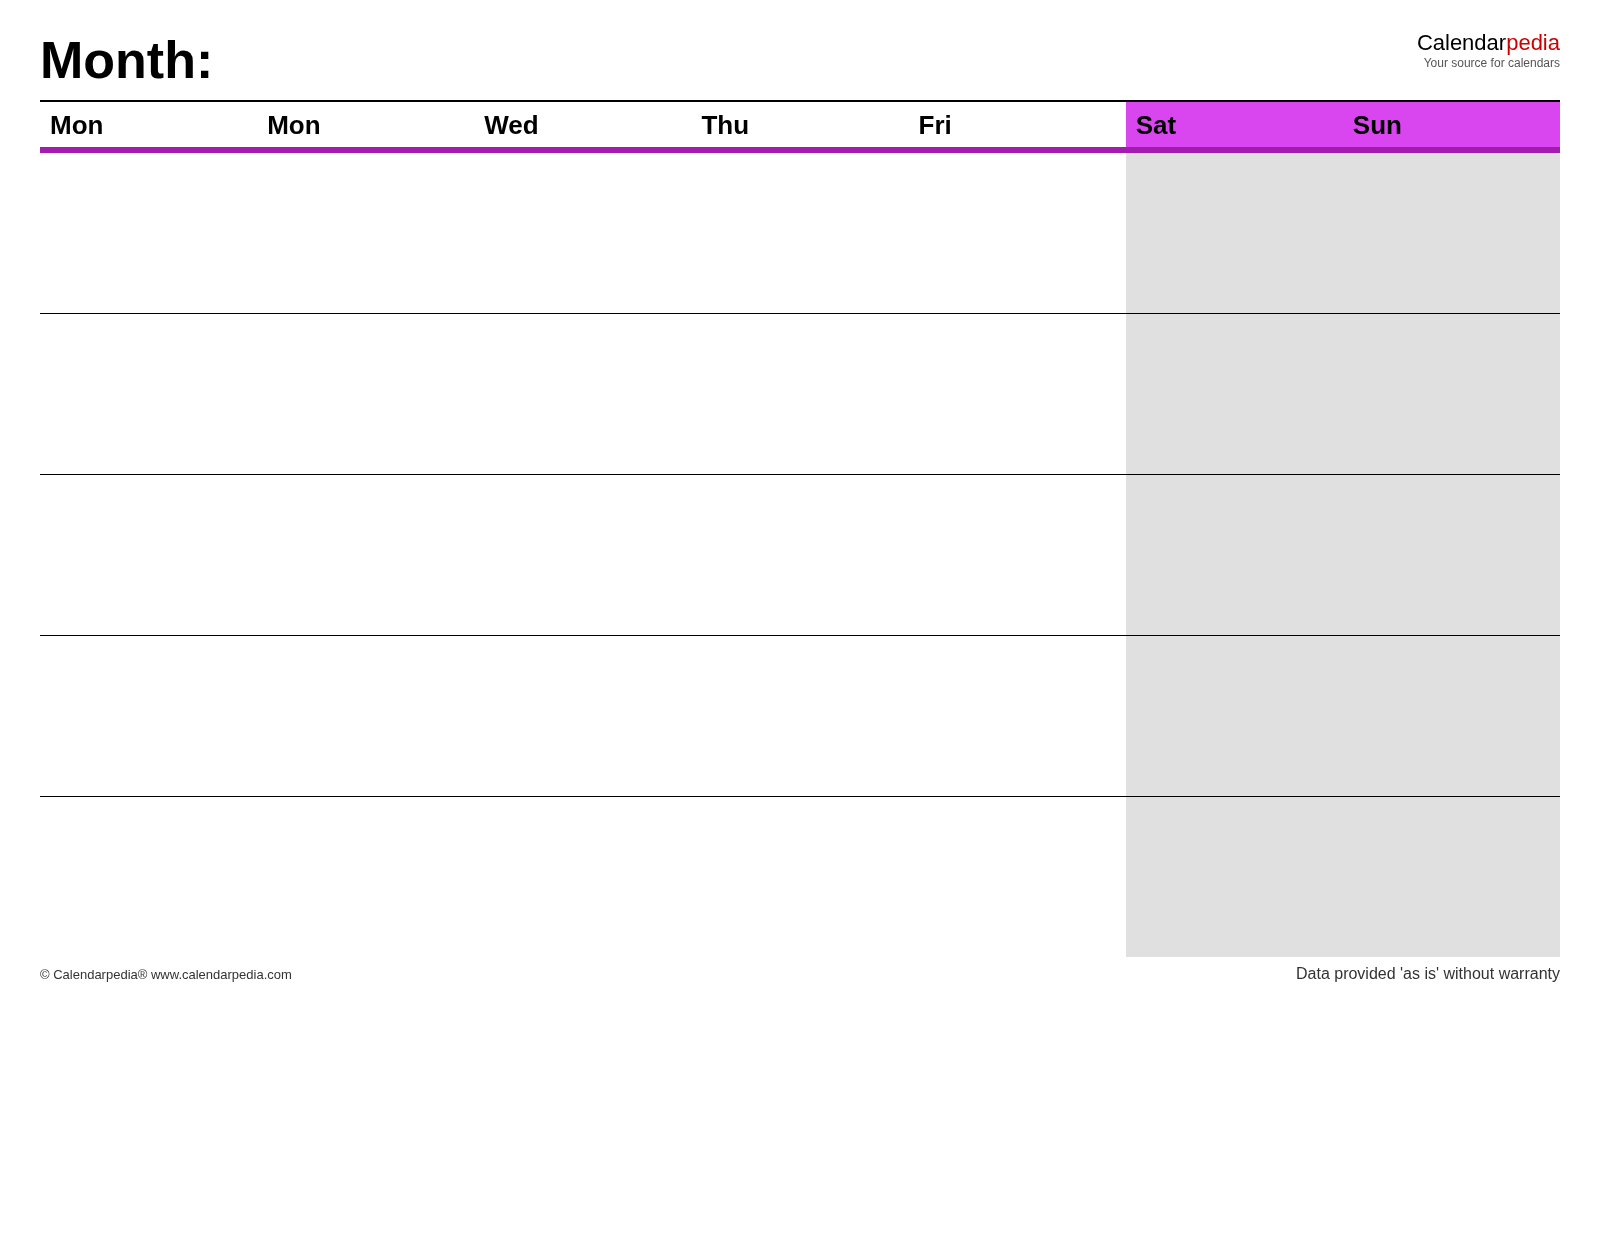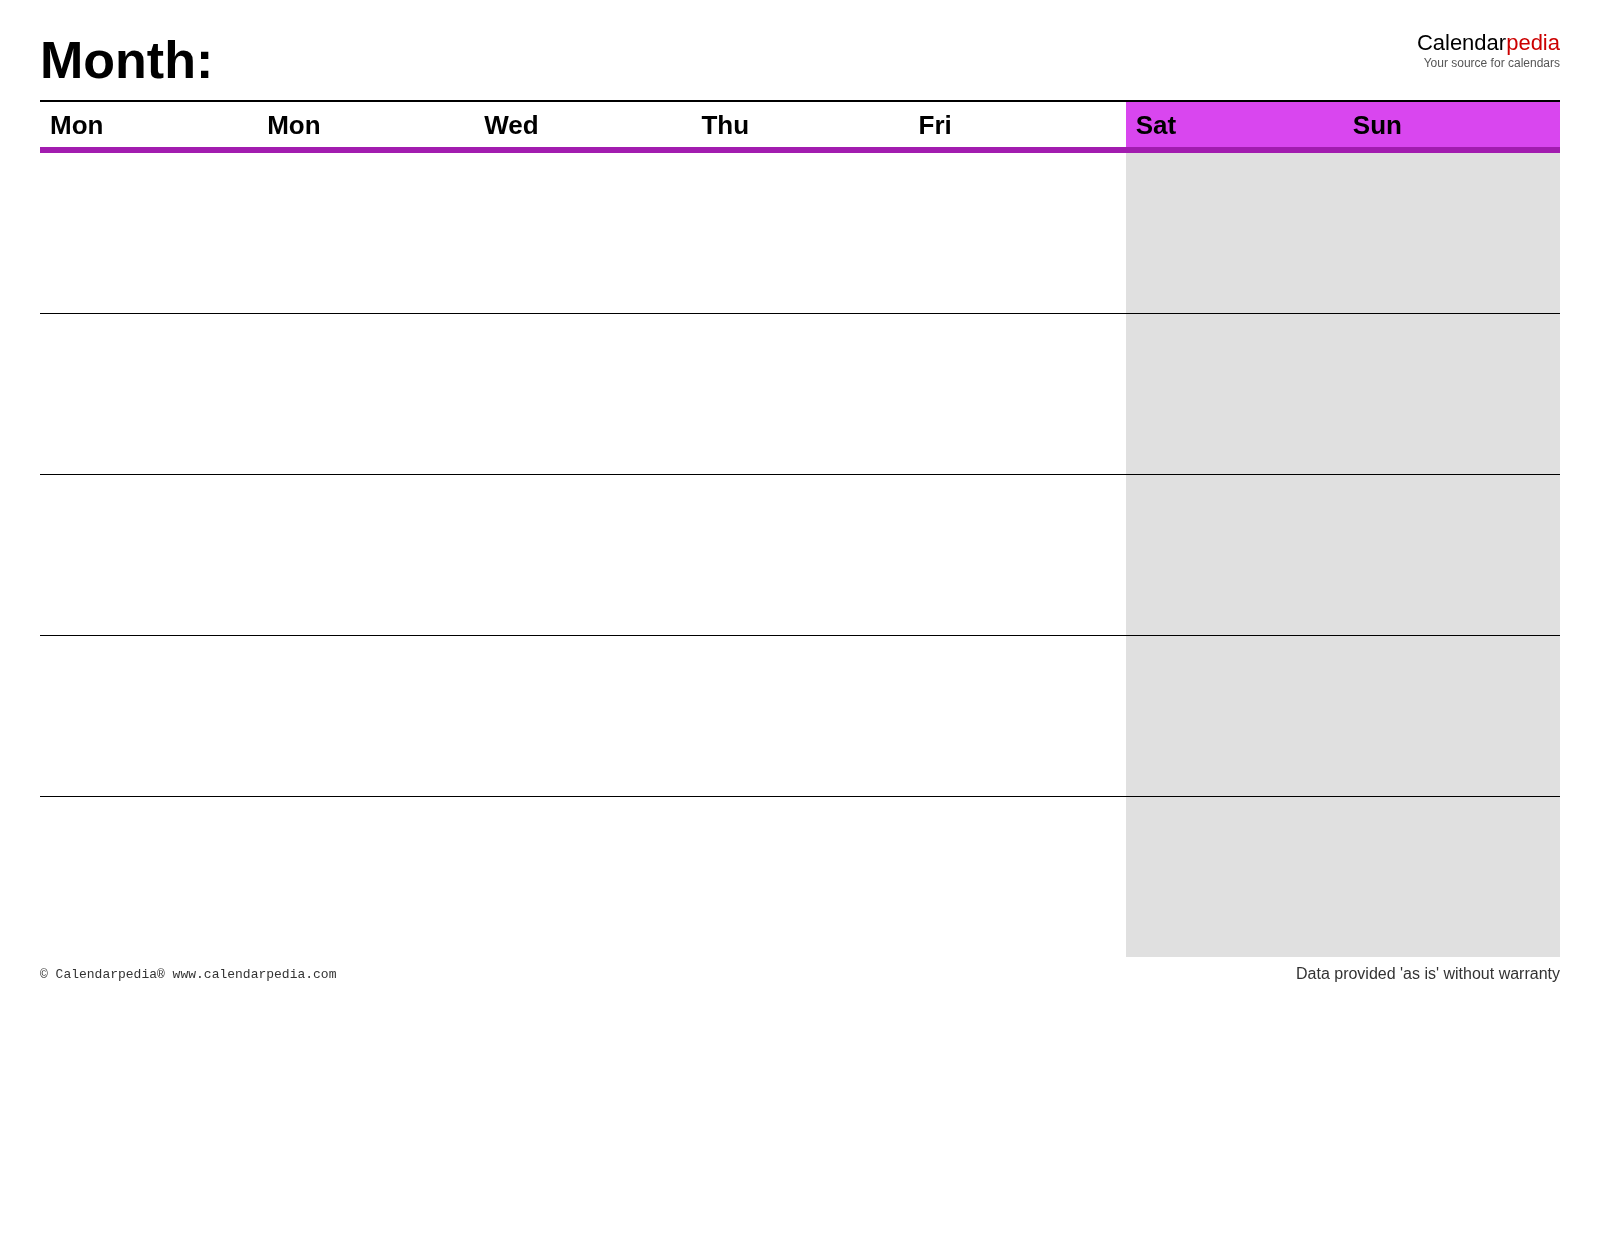--- a/index.html
+++ b/index.html
@@ -113,21 +113,20 @@
       display: flex;
       justify-content: space-between;
       align-items: center;
       padding-top: 8px;
       font-size: 13px;
       color: #333;
     }
 
     .footer-left {
       font-size: 13px;
-      font-family: Liberation Mono, monospace;
     }
 
     .footer-right {
       font-size: 16px;
       text-align: right;
     }
   </style>
 </head>
 <body>
 

